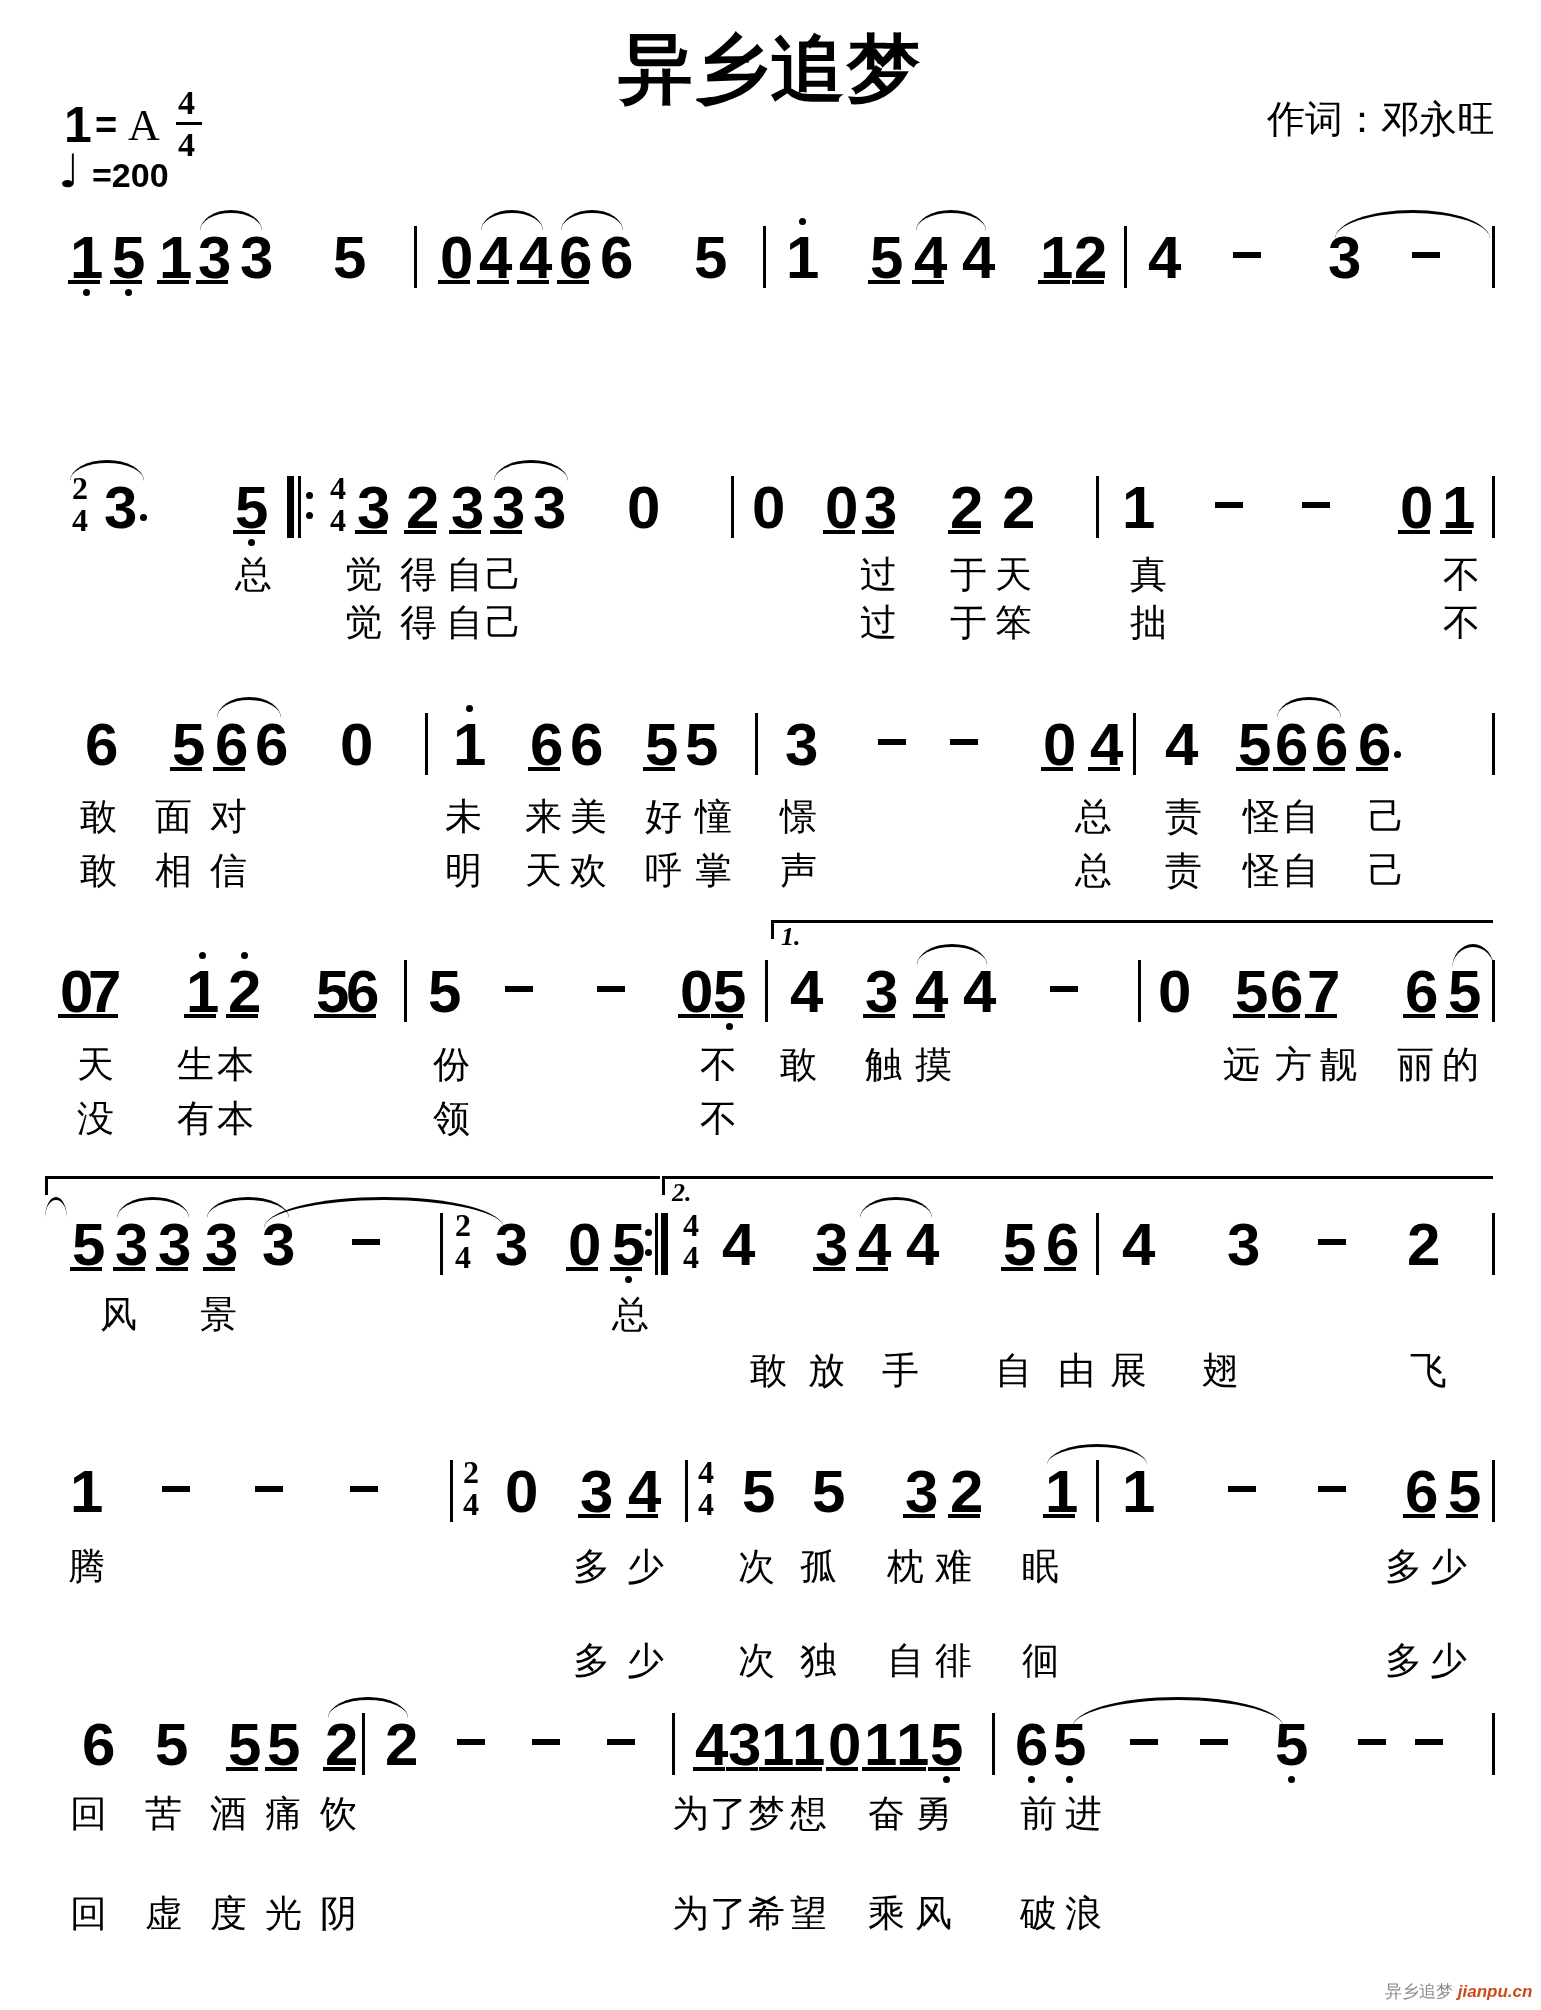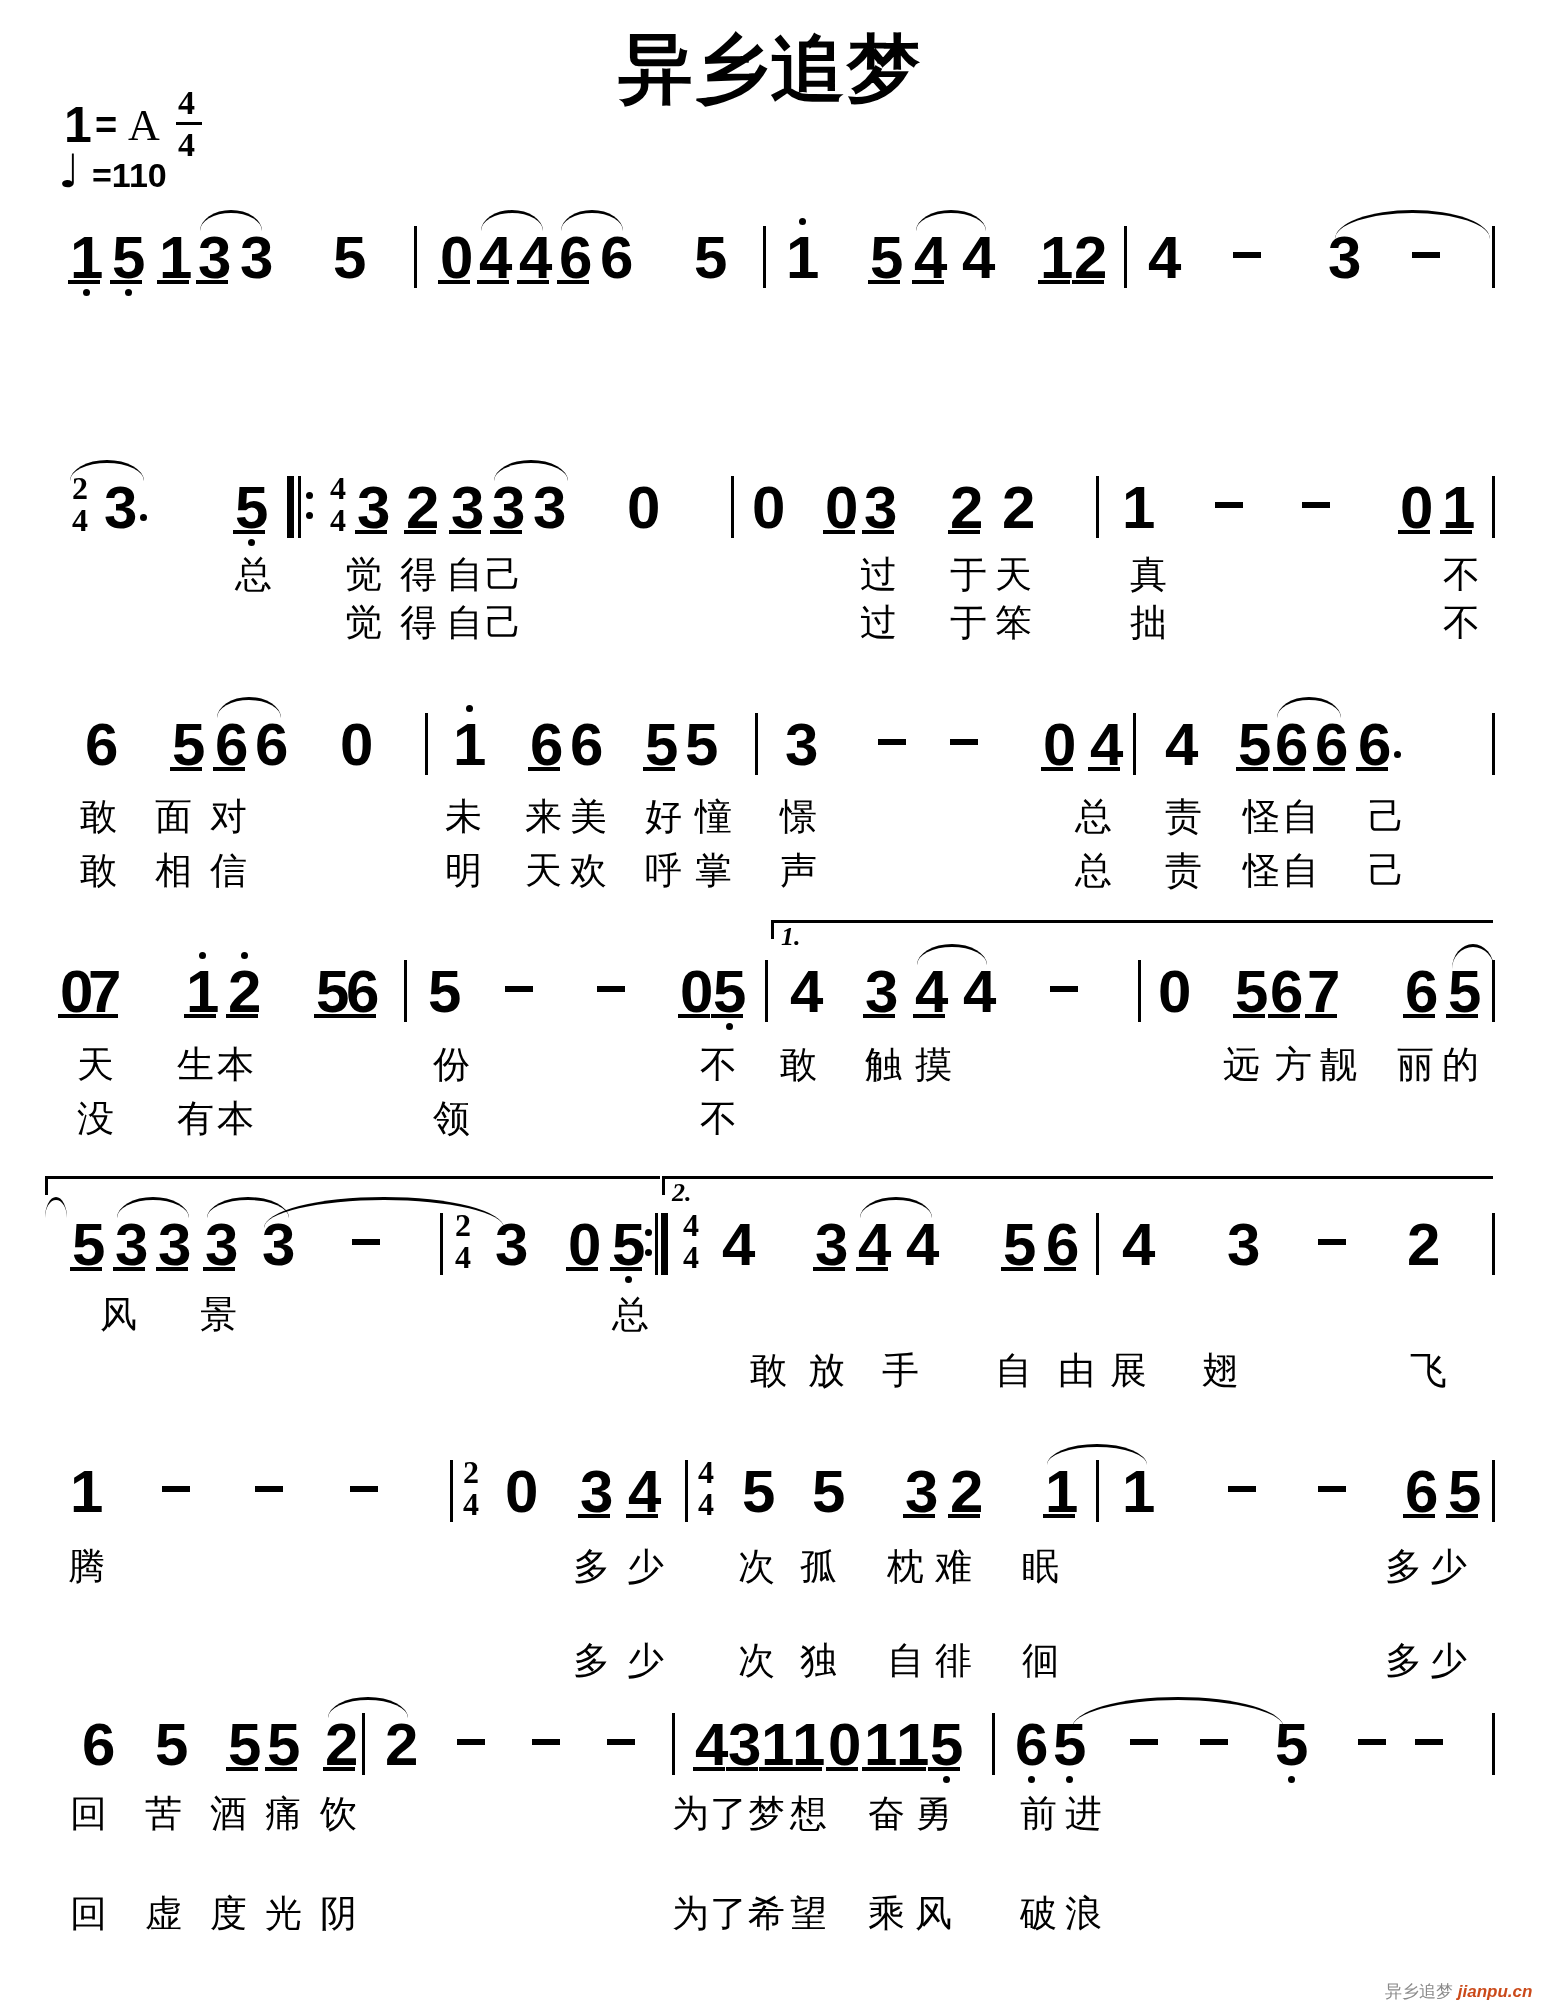--- a/index.html
+++ b/index.html
@@ -39,23 +39,24 @@
   <div id="song-title">异乡追梦</div>
 
   <div id="key-one">1</div>
   <div id="key-eq">=</div>
   <div id="key-letter">A</div>
   <div class="meterdigit" style="left:178px;top:86px;">4</div>
   <div id="meter-line"></div>
   <div class="meterdigit" style="left:178px;top:128px;">4</div>
 
   <div id="tempo-note">♩</div>
-  <div id="tempo-value">=110</div>
+  <div id="tempo-value">=200</div>
 
   <div id="credits">
+    <div>作词：邓永旺</div>
   </div>
 
   <div id="score">
       <div class="note" style="left: 70px; top: 228px;">1</div>
       <div class="ul" style="left: 68px; top: 280px;"></div>
       <div class="dot" style="left: 83px; top: 289px;"></div>
       <div class="note" style="left: 112px; top: 228px;">5</div>
       <div class="ul" style="left: 110px; top: 280px;"></div>
       <div class="dot" style="left: 125px; top: 289px;"></div>
       <div class="note" style="left: 159px; top: 228px;">1</div>

